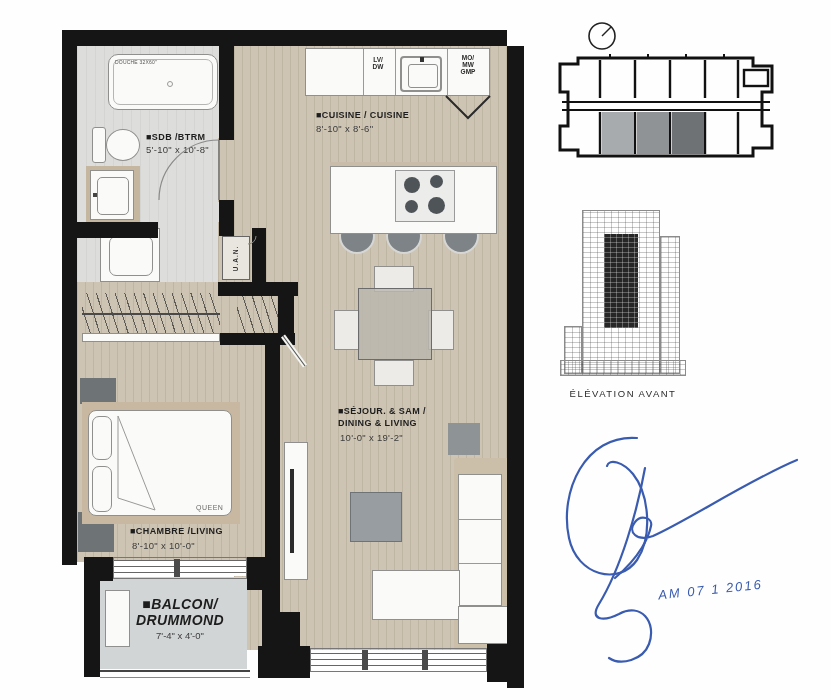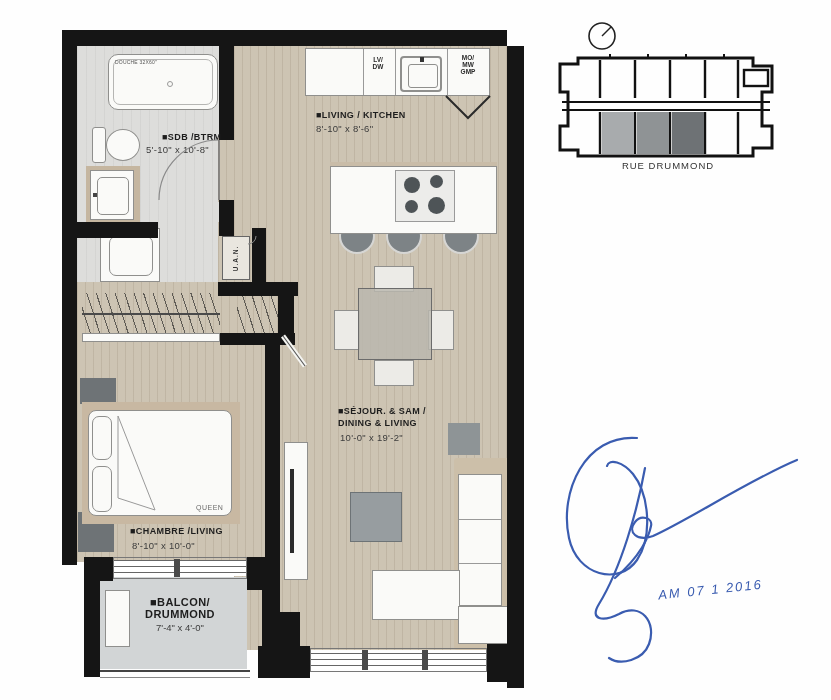--- a/index.html
+++ b/index.html
@@ -20,21 +20,21 @@
   .tiny{position:absolute;z-index:5;font-size:5px;color:#555;white-space:nowrap;letter-spacing:.2px;}
   .cablbl{position:absolute;z-index:5;font-size:6.5px;line-height:7px;color:#2a2a2a;text-align:center;font-weight:bold;}
   .overlay{position:absolute;left:0;top:0;z-index:6;pointer-events:none;}
   .stool{position:absolute;border-radius:50%;background:#7d8386;border:2px solid #d6d6d4;z-index:1;box-sizing:border-box;}
   .hatch{position:absolute;z-index:2;background-image:repeating-linear-gradient(72deg,transparent 0 8px,rgba(35,35,35,.65) 8px 9px);}
   .rod{position:absolute;height:2px;background:#4a4a4a;z-index:2;}
   .uan{position:absolute;z-index:5;border:1px solid #666;background:#e9e6df;display:flex;align-items:center;justify-content:center;}
   .uan span{transform:rotate(-90deg);font-size:6.5px;letter-spacing:1px;color:#333;font-weight:bold;}
   .queen{position:absolute;z-index:5;font-size:7px;color:#6a6a6a;letter-spacing:.5px;}
   .balc-lbl{position:absolute;z-index:5;text-align:center;}
-  .balc-lbl .l{font-weight:bold;font-size:11px;letter-spacing:.4px;color:#1d1d1d;}
+  .balc-lbl .l{font-weight:bold;font-size:14px;letter-spacing:.4px;color:#1d1d1d;font-style:italic;}
   .balc-lbl .d{font-size:9.5px;color:#3c3c3c;margin-top:2px;}
   
   .keyplan{position:absolute;left:548px;top:14px;z-index:2;}
   .elev{position:absolute;left:556px;top:208px;width:134px;height:200px;z-index:2;}
   .ebox{position:absolute;border:1px solid #8b8b8b;box-sizing:border-box;
         background-image:repeating-linear-gradient(0deg,rgba(60,60,60,.28) 0 1px,transparent 1px 5px),
                          repeating-linear-gradient(90deg,rgba(60,60,60,.28) 0 1px,transparent 1px 7px);}
   .edark{position:absolute;background:#262626;box-sizing:border-box;
         background-image:repeating-linear-gradient(0deg,rgba(255,255,255,.28) 0 1px,transparent 1px 5px),
                          repeating-linear-gradient(90deg,rgba(255,255,255,.28) 0 1px,transparent 1px 6px);}
@@ -89,21 +89,21 @@
       <div style="position:absolute;left:58px;top:26px;width:4px;height:4px;border:1px solid #999;border-radius:50%;"></div>
     </div>
     <span class="tiny" style="left:53px;top:29px;">DOUCHE 32X60"</span>
     <div class="fix" style="left:30px;top:97px;width:14px;height:36px;border-radius:3px;"></div>
     <div class="fix" style="left:44px;top:99px;width:34px;height:32px;border-radius:50%;"></div>
     <div class="gray" style="left:24px;top:136px;width:54px;height:58px;background:#c5b6a0;"></div>
     <div class="fix" style="left:28px;top:140px;width:44px;height:50px;">
       <div style="position:absolute;left:6px;top:6px;width:30px;height:36px;border:1px solid #8f8f8d;border-radius:5px;"></div>
       <div style="position:absolute;left:2px;top:22px;width:4px;height:4px;background:#444;"></div>
     </div>
-    <span class="lbl" style="left:100px;top:102px;">■SDB /BTRM</span>
+    <span class="lbl" style="left:84px;top:102px;">■SDB /BTRM</span>
     <span class="dim" style="left:84px;top:114px;">5'-10" x 10'-8"</span>
 
     <div class="fix" style="left:38px;top:198px;width:60px;height:54px;">
       <div style="position:absolute;left:8px;top:7px;width:42px;height:38px;border:1px solid #8f8f8d;border-radius:7px;"></div>
     </div>
     <div class="uan" style="left:160px;top:206px;width:26px;height:42px;">
       <span>U.A.N.</span>
     </div>
 
     <i class="hatch" style="left:20px;top:263px;width:138px;height:42px;"></i>
@@ -122,21 +122,21 @@
     </div>
     <div class="fix" style="left:338px;top:26px;width:42px;height:36px;border-radius:4px;border-width:2px;">
       <div style="position:absolute;left:6px;top:6px;width:28px;height:22px;border:1px solid #8f8f8d;border-radius:3px;"></div>
       <div style="position:absolute;left:18px;top:-1px;width:4px;height:5px;background:#333;"></div>
     </div>
     <div class="cablbl" style="left:386px;top:24px;width:40px;">
       <div>MO/</div>
         <div>MW</div>
         <div>GMP</div>
     </div>
-    <span class="lbl" style="left:254px;top:80px;">■LIVING / KITCHEN</span>
+    <span class="lbl" style="left:254px;top:80px;">■CUISINE / CUISINE</span>
     <span class="dim" style="left:254px;top:93px;">8'-10" x 8'-6"</span>
 
     <i class="stool" style="left:277px;top:188px;width:36px;height:36px;"></i>
     <i class="stool" style="left:324px;top:188px;width:36px;height:36px;"></i>
     <i class="stool" style="left:381px;top:188px;width:36px;height:36px;"></i>
     <i class="gray" style="left:268px;top:132px;width:167px;height:6px;background:#c9bca8;z-index:2;"></i>
     <div class="fix" style="left:268px;top:136px;width:167px;height:68px;">
       <div style="position:absolute;left:64px;top:3px;width:58px;height:50px;background:#ececea;border:1px solid #9a9a9a;">
         <i style="position:absolute;left:8px;top:6px;width:16px;height:16px;border-radius:50%;background:#4e5457;"></i>
         <i style="position:absolute;left:34px;top:4px;width:13px;height:13px;border-radius:50%;background:#4e5457;"></i>
@@ -208,22 +208,29 @@
       <path stroke-width="2" d="M 14 88 L 222 88 M 14 96 L 222 96"></path>
       <path stroke-width="2.4" d="M 52 46 L 52 84 M 87 46 L 87 84 M 122 46 L 122 84 M 157 46 L 157 84 M 190 46 L 190 84"></path>
       <path stroke-width="2.4" d="M 52 98 L 52 140 M 87 98 L 87 140 M 122 98 L 122 140 M 157 98 L 157 140 M 190 98 L 190 140"></path>
       <rect x="196" y="56" width="24" height="16" stroke-width="2.4"></rect>
       <path stroke-width="2" d="M 62 44 L 62 40 M 100 44 L 100 40 M 138 44 L 138 40 M 176 44 L 176 40"></path>
     </g>
     <rect x="54" y="98" width="32" height="42" fill="#a8abad"></rect>
     <rect x="89" y="98" width="32" height="42" fill="#8f9395"></rect>
     <rect x="124" y="98" width="32" height="42" fill="#6e7275"></rect>
   </svg>
-  <div class="street">RUE DRUMMOND</div>
-
+
+  <div class="elev">
+    <div class="ebox" style="left:8px;top:118px;width:18px;height:48px;"></div>
+    <div class="ebox" style="left:104px;top:28px;width:20px;height:138px;"></div>
+    <div class="ebox" style="left:26px;top:2px;width:78px;height:164px;"></div>
+    <div class="edark" style="left:48px;top:26px;width:34px;height:94px;"></div>
+    <div class="ebox" style="left:4px;top:152px;width:126px;height:16px;"></div>
+    <div class="elev-caption">ÉLÉVATION AVANT</div>
+  </div>
 
   <svg class="sig" width="295" height="272" viewBox="0 0 295 272">
     <g fill="none" stroke="#3a5cb0" stroke-width="2.2" stroke-linecap="round">
       <path d="M 92 30 C 40 26 14 84 24 130 C 32 168 74 178 92 152 C 108 128 104 86 88 66 C 78 54 64 50 62 58"></path>
       <path d="M 70 170 C 96 148 104 128 106 118 C 108 110 96 106 90 114 C 82 124 92 134 108 128 C 140 114 208 70 252 52"></path>
       <path d="M 100 60 C 92 104 76 160 54 196 C 44 212 58 214 74 206 C 96 194 112 214 104 236 C 98 252 76 258 64 250"></path>
     </g>
   </svg>
   <div class="sig-date">AM 07 1 2016</div>
 

